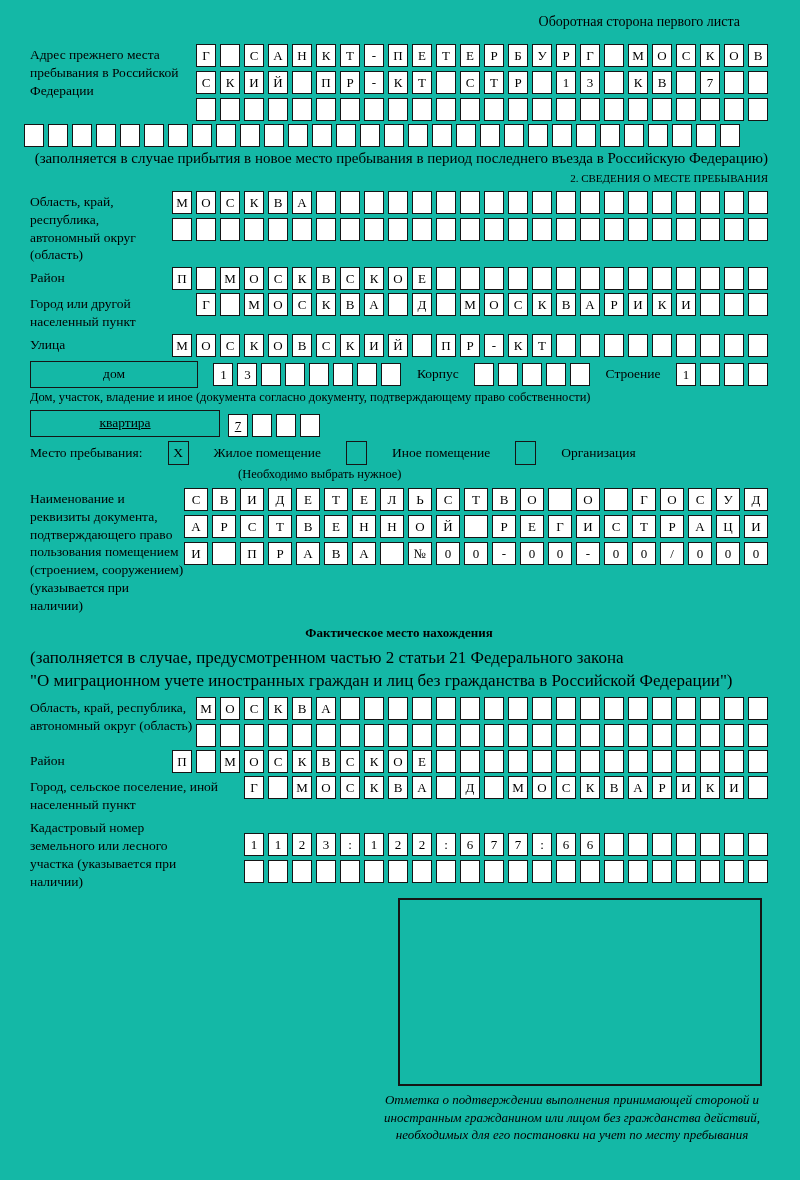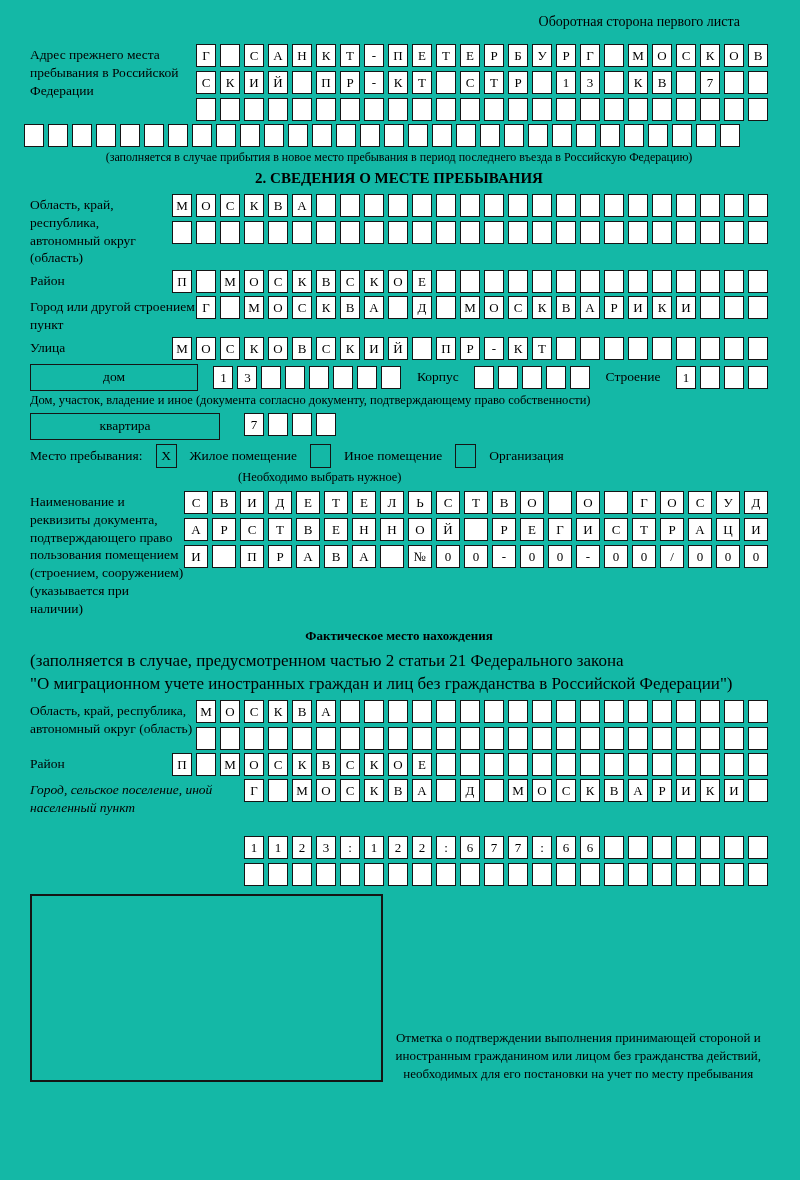--- a/index.html
+++ b/index.html
@@ -19,48 +19,48 @@
   .gridcol { margin-left: auto; display: flex; flex-direction: column; gap: 4px; align-items: flex-end; }
   .cell-row { display: flex; gap: 4px; justify-content: flex-end; }
   .cell {
     width: 20px; height: 23px; flex: 0 0 20px;
     border: 1.6px solid #151515;
     display: inline-flex; align-items: center; justify-content: center;
     font-size: 13px; line-height: 1; background: #fff;
   }
   .wide .cell { width: 24px; flex: 0 0 24px; }
 
-  .center-note { text-align: center; font-size: 12px; margin: 3px 0 4px 0; }
-  .sec-title { text-align: center; font-weight: bold; font-size: 15px; margin: 5px 0 7px 0; }
+  .center-note { text-align: right; font-size: 15px; margin: 3px 0 4px 0; }
+  .sec-title { text-align: right; font-weight: normal; font-size: 11px; margin: 5px 0 7px 0; }
   .sub-title { text-align: center; font-weight: bold; font-size: 13px; margin: 10px 0 6px 0; }
   .paren { text-align: left; font-size: 17px; line-height: 1.35; }
 
   .w150 { width: 150px; } .w140 { width: 140px; } .w165 { width: 165px; }
-  .w175 { width: 175px; } .w195 { width: 195px; } .w210 { width: 210px; font-style: italic; }
+  .w175 { width: 175px; } .w195 { width: 195px; } .w210 { width: 210px; }
 
   .house-row { display: flex; align-items: center; justify-content: space-between; margin: 4px 0 2px 0; }
   .wide-box {
     border: 1.6px solid #151515; height: 27px; display: flex;
     align-items: center; justify-content: center; font-size: 13.5px;
   }
   .dom-box { width: 168px; }
   .kv-box { width: 190px; }
   .inline-note { font-size: 12.5px; margin: 2px 0 5px 0; }
-  .apt-row { display: flex; align-items: flex-start; gap: 24px; margin: 2px 0 2px 0; }
+  .apt-row { display: flex; align-items: flex-end; gap: 8px; margin: 2px 0 2px 0; text-decoration: underline; }
   .ilabel { font-size: 13.5px; }
 
-  .stay-row { display: flex; align-items: center; gap: 9px; margin: 4px 0 2px 0; font-size: 13.5px; }
+  .stay-row { display: flex; align-items: center; gap: 21px; margin: 4px 0 2px 0; font-size: 13.5px; }
   .cbox {
     width: 21px; height: 24px; border: 1.6px solid #151515;
     display: inline-flex; align-items: center; justify-content: center;
     font-size: 13.5px; margin: 0 4px;
   }
   .stay-note { font-size: 12.5px; margin: 0 0 6px 208px; }
 
-  .stamp-wrap { display: flex; flex-direction: row; align-items: flex-end; margin-top: 8px; }
+  .stamp-wrap { display: flex; flex-direction: column; align-items: flex-end; margin-top: 8px; font-style: italic; }
   .stamp-box { width: 364px; height: 188px; border: 2px solid #151515; margin-right: 6px; }
   .stamp-caption { width: 392px; text-align: center; font-size: 13px; line-height: 1.35; margin-top: 5px; }
 </style>
 </head>
 <body>
 
 <div class="page">
 
   <div class="hdr-note">Оборотная сторона первого листа</div>
 
@@ -270,21 +270,21 @@
           <span class="cell"></span>
           <span class="cell"></span>
           <span class="cell"></span>
           <span class="cell"></span>
           <span class="cell"></span>
         </div>
     </div>
   </div>
 
   <div class="frow">
-    <div class="flabel w165">Город или другой строением пункт</div>
+    <div class="flabel w165">Город или другой населенный пункт</div>
     <div class="gridcol">
       <div class="cell-row">
           <span class="cell">Г</span>
           <span class="cell"></span>
           <span class="cell">М</span>
           <span class="cell">О</span>
           <span class="cell">С</span>
           <span class="cell">К</span>
           <span class="cell">В</span>
           <span class="cell">А</span>
@@ -590,20 +590,21 @@
           <span class="cell">Р</span>
           <span class="cell">И</span>
           <span class="cell">К</span>
           <span class="cell">И</span>
           <span class="cell"></span>
         </div>
     </div>
   </div>
 
   <div class="frow">
+    <div class="flabel w175">Кадастровый номер земельного или лесного участка (указывается при наличии)</div>
     <div class="gridcol" style="padding-top:16px;">
       <div class="cell-row">
           <span class="cell">1</span>
           <span class="cell">1</span>
           <span class="cell">2</span>
           <span class="cell">3</span>
           <span class="cell">:</span>
           <span class="cell">1</span>
           <span class="cell">2</span>
           <span class="cell">2</span>

